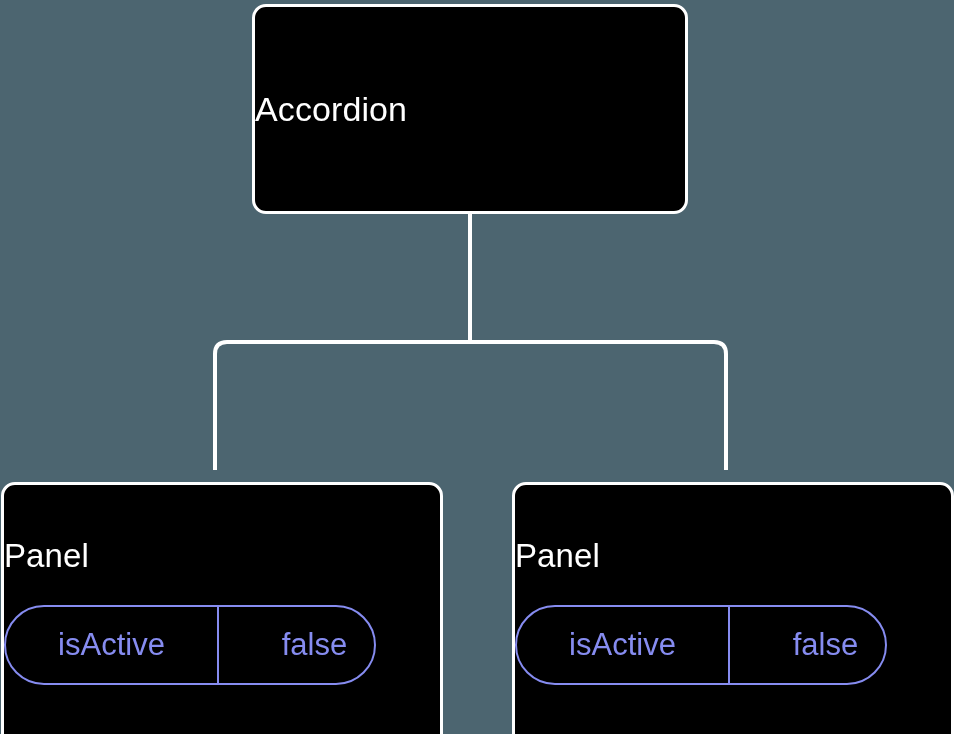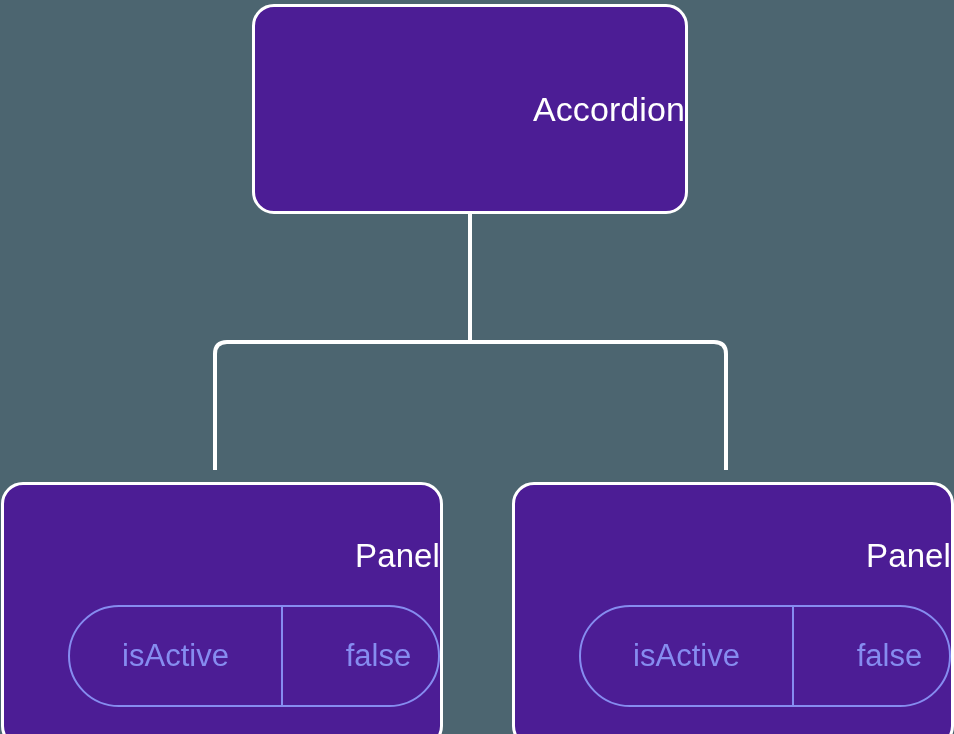--- a/index.html
+++ b/index.html
@@ -30,26 +30,26 @@
     height: 734px;
     z-index: 1;
     pointer-events: none;
   }
 
   
   .node {
     position: absolute;
     z-index: 2;
     box-sizing: border-box;
-    background: #4c1d95;
+    background: #000000;
     border: 3px solid #ffffff;
-    border-radius: 22px;
+    border-radius: 14px;
     display: flex;
     flex-direction: column;
-    align-items: flex-end;
+    align-items: flex-start;
   }
 
   
   .node.root {
     left: 252px;
     top: 4px;
     width: 436px;
     height: 210px;
     justify-content: center;
   }
@@ -73,21 +73,21 @@
     color: #ffffff;
     font-size: 33px;
     font-weight: 400;
     letter-spacing: 0.1px;
     white-space: nowrap;
   }
 
   
   .state-pill {
     margin-top: 30px;
-    height: 102px;
+    height: 80px;
     width: 372px;
     box-sizing: border-box;
     border: 2px solid #868cf0;
     border-radius: 51px;
     display: flex;
     align-items: stretch;
     overflow: hidden;
   }
   .pill-cell {
     display: flex;

